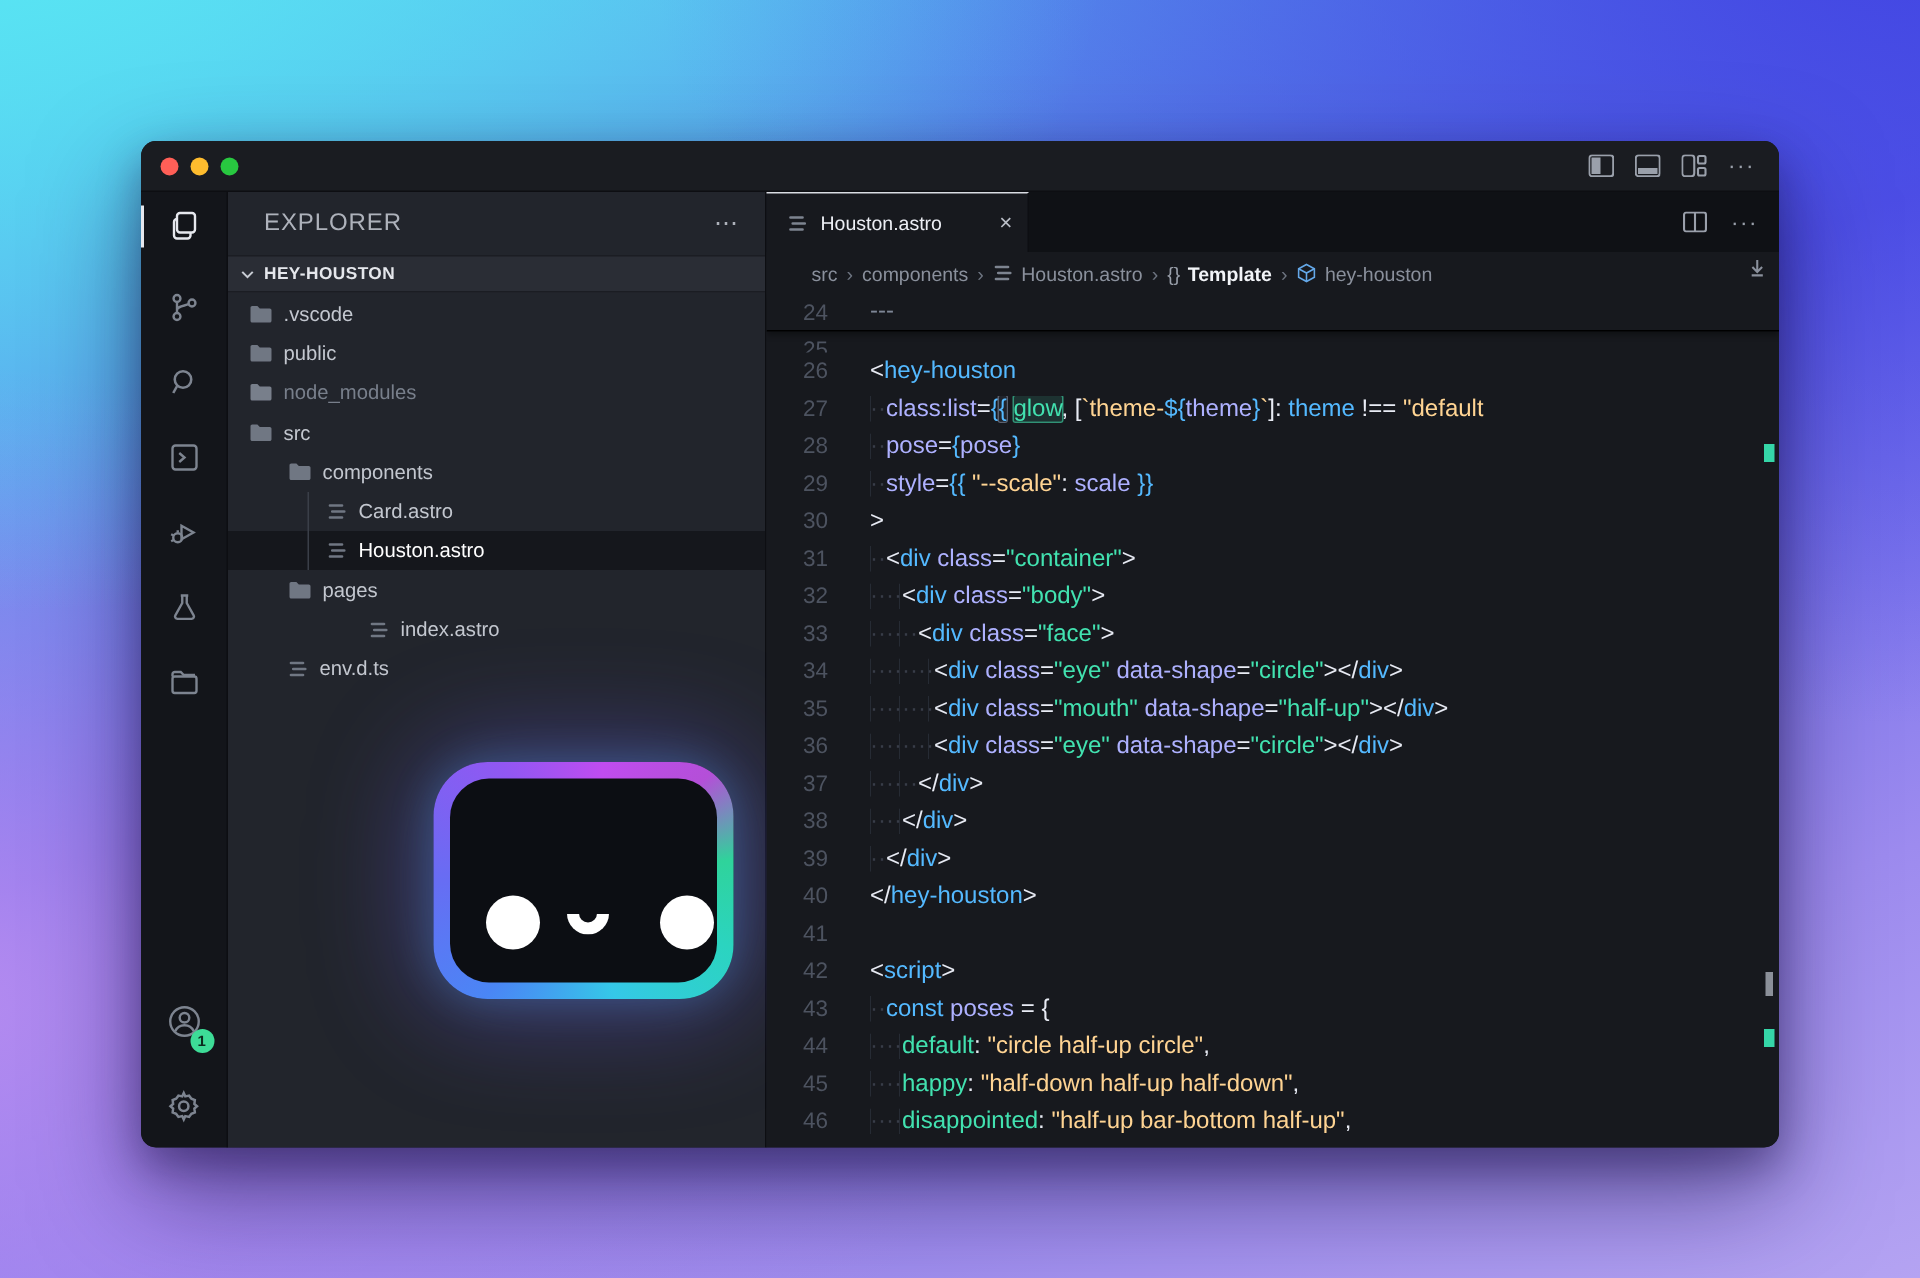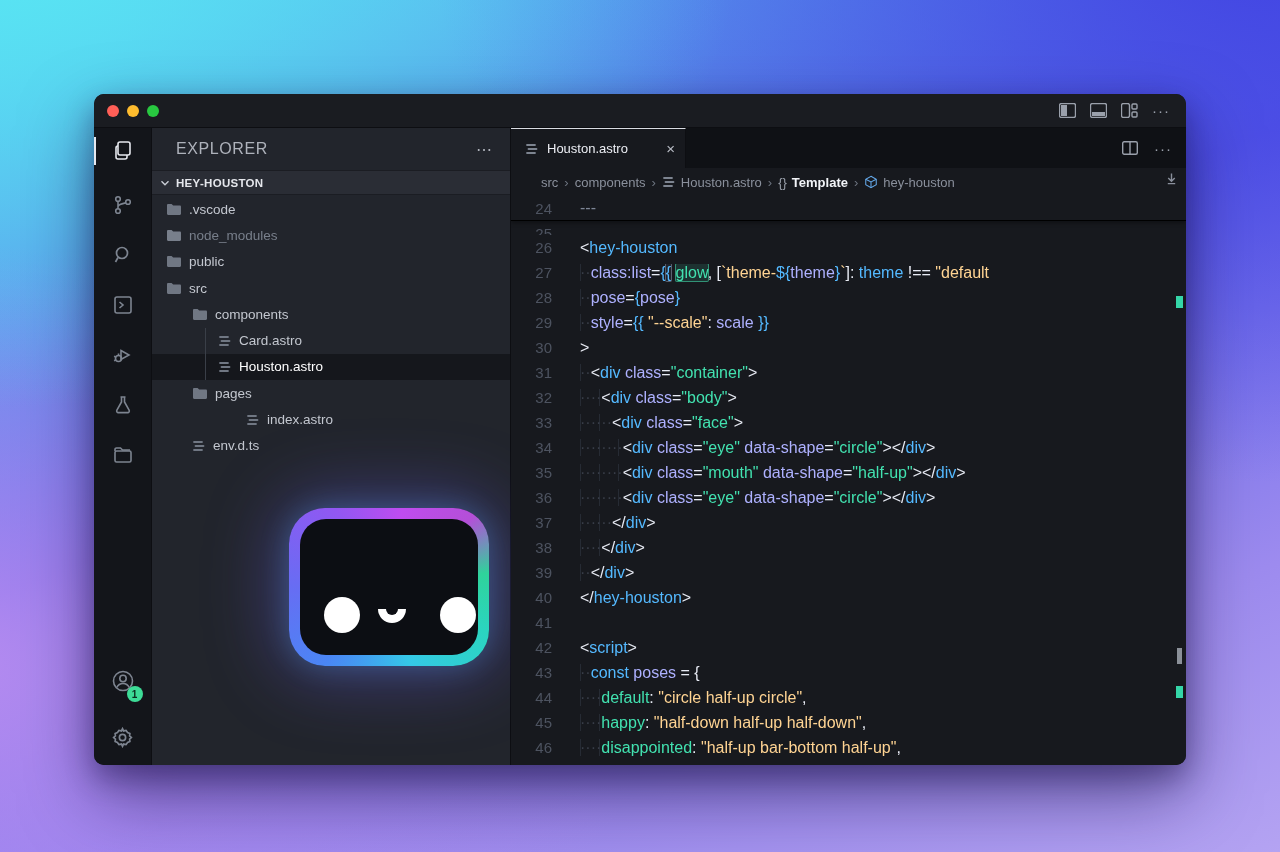--- a/index.html
+++ b/index.html
@@ -225,35 +225,35 @@
       </div>
       <div class="tree" id="tree" style="position: relative;">
           <div class="trow" style="padding-left: 14px;">
             <span class="ticon">
               <svg width="16" height="13" viewBox="0 0 16 13" fill="currentColor">
                 <path d="M1 2.2C1 1.5 1.5 1 2.2 1h3.4l1.6 1.6h6.6c.7 0 1.2.5 1.2 1.2v7C15 11.5 14.5 12 13.8 12H2.2C1.5 12 1 11.5 1 10.8z"></path>
               </svg>
             </span>
             <span>.vscode</span>
           </div>
+          <div class="trow" style="padding-left: 14px;">
+            <span class="ticon">
+              <svg width="16" height="13" viewBox="0 0 16 13" fill="currentColor">
+                <path d="M1 2.2C1 1.5 1.5 1 2.2 1h3.4l1.6 1.6h6.6c.7 0 1.2.5 1.2 1.2v7C15 11.5 14.5 12 13.8 12H2.2C1.5 12 1 11.5 1 10.8z"></path>
+              </svg>
+            </span>
+            <span>public</span>
+          </div>
           <div class="trow dim" style="padding-left: 14px;">
             <span class="ticon">
               <svg width="16" height="13" viewBox="0 0 16 13" fill="currentColor">
                 <path d="M1 2.2C1 1.5 1.5 1 2.2 1h3.4l1.6 1.6h6.6c.7 0 1.2.5 1.2 1.2v7C15 11.5 14.5 12 13.8 12H2.2C1.5 12 1 11.5 1 10.8z"></path>
               </svg>
             </span>
             <span>node_modules</span>
-          </div>
-          <div class="trow" style="padding-left: 14px;">
-            <span class="ticon">
-              <svg width="16" height="13" viewBox="0 0 16 13" fill="currentColor">
-                <path d="M1 2.2C1 1.5 1.5 1 2.2 1h3.4l1.6 1.6h6.6c.7 0 1.2.5 1.2 1.2v7C15 11.5 14.5 12 13.8 12H2.2C1.5 12 1 11.5 1 10.8z"></path>
-              </svg>
-            </span>
-            <span>public</span>
           </div>
           <div class="trow" style="padding-left: 14px;">
             <span class="ticon">
               <svg width="16" height="13" viewBox="0 0 16 13" fill="currentColor">
                 <path d="M1 2.2C1 1.5 1.5 1 2.2 1h3.4l1.6 1.6h6.6c.7 0 1.2.5 1.2 1.2v7C15 11.5 14.5 12 13.8 12H2.2C1.5 12 1 11.5 1 10.8z"></path>
               </svg>
             </span>
             <span>src</span>
           </div>
           <div class="trow" style="padding-left: 40px;">

